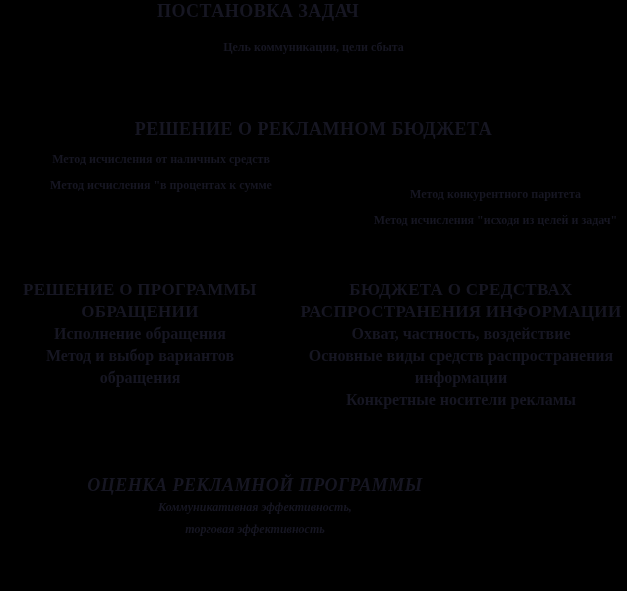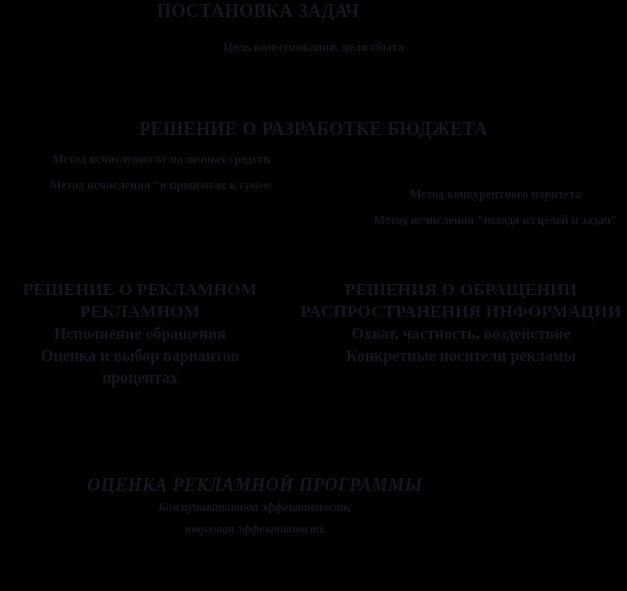--- a/index.html
+++ b/index.html
@@ -39,41 +39,42 @@
     line-height: 22px;
   }
 </style>
 </head>
 <body>
 
 <div class="blk sec-title" style="left:0; top:8; width:516px;">ПОСТАНОВКА ЗАДАЧ</div>
 
 <div class="blk sub-line" style="left:0; top:34px; width:627px;">Цель коммуникации, цели сбыта</div>
 
-<div class="blk sec-title" style="left:0; top:118px; width:627px;">РЕШЕНИЕ О РАЗРАБОТКЕ БЮДЖЕТА</div>
+<div class="blk sec-title" style="left:0; top:118px; width:627px;">РЕШЕНИЕ О РЕКЛАМНОМ БЮДЖЕТА</div>
 
 <div class="blk" style="left:4px; top:146px; width:314px;">
   <div class="sub-line">Метод исчисления от наличных средств</div>
   <div class="sub-line">Метод исчисления "в процентах к сумме</div>
 </div>
 
 <div class="blk" style="left:348px; top:146px; width:295px;margin-top:35px;">
   <div class="sub-line">Метод конкурентного паритета</div>
   <div class="sub-line">Метод исчисления "исходя из целей и задач"</div>
 </div>
 
 <div class="blk" style="left:5px; top:279px; width:270px;">
-  <div class="box-title">РЕШЕНИЕ О РЕКЛАМНОМ РЕКЛАМНОМ</div>
+  <div class="box-title">РЕШЕНИЕ О ПРОГРАММЫ ОБРАЩЕНИИ</div>
   <div class="item-line">Исполнение обращения</div>
-  <div class="item-line">Оценка и выбор вариантов процентах</div>
+  <div class="item-line">Метод и выбор вариантов обращения</div>
 </div>
 
 <div class="blk" style="left:300px; top:279px; width:322px;">
-  <div class="box-title">РЕШЕНИЯ О ОБРАЩЕНИИ РАСПРОСТРАНЕНИЯ ИНФОРМАЦИИ</div>
+  <div class="box-title">БЮДЖЕТА О СРЕДСТВАХ РАСПРОСТРАНЕНИЯ ИНФОРМАЦИИ</div>
   <div class="item-line">Охват, частность, воздействие</div>
+  <div class="item-line">Основные виды средств распространения информации</div>
   <div class="item-line">Конкретные носители рекламы</div>
 </div>
 
 <div class="blk" style="left:55px; top:474px; width:400px;font-style:italic;">
   <div class="sec-title">ОЦЕНКА РЕКЛАМНОЙ ПРОГРАММЫ</div>
   <div class="sub-line" style="line-height:22px;">Коммуникативная эффективность,</div>
   <div class="sub-line" style="line-height:22px;">торговая эффективность</div>
 </div>
 
 </body></html>

